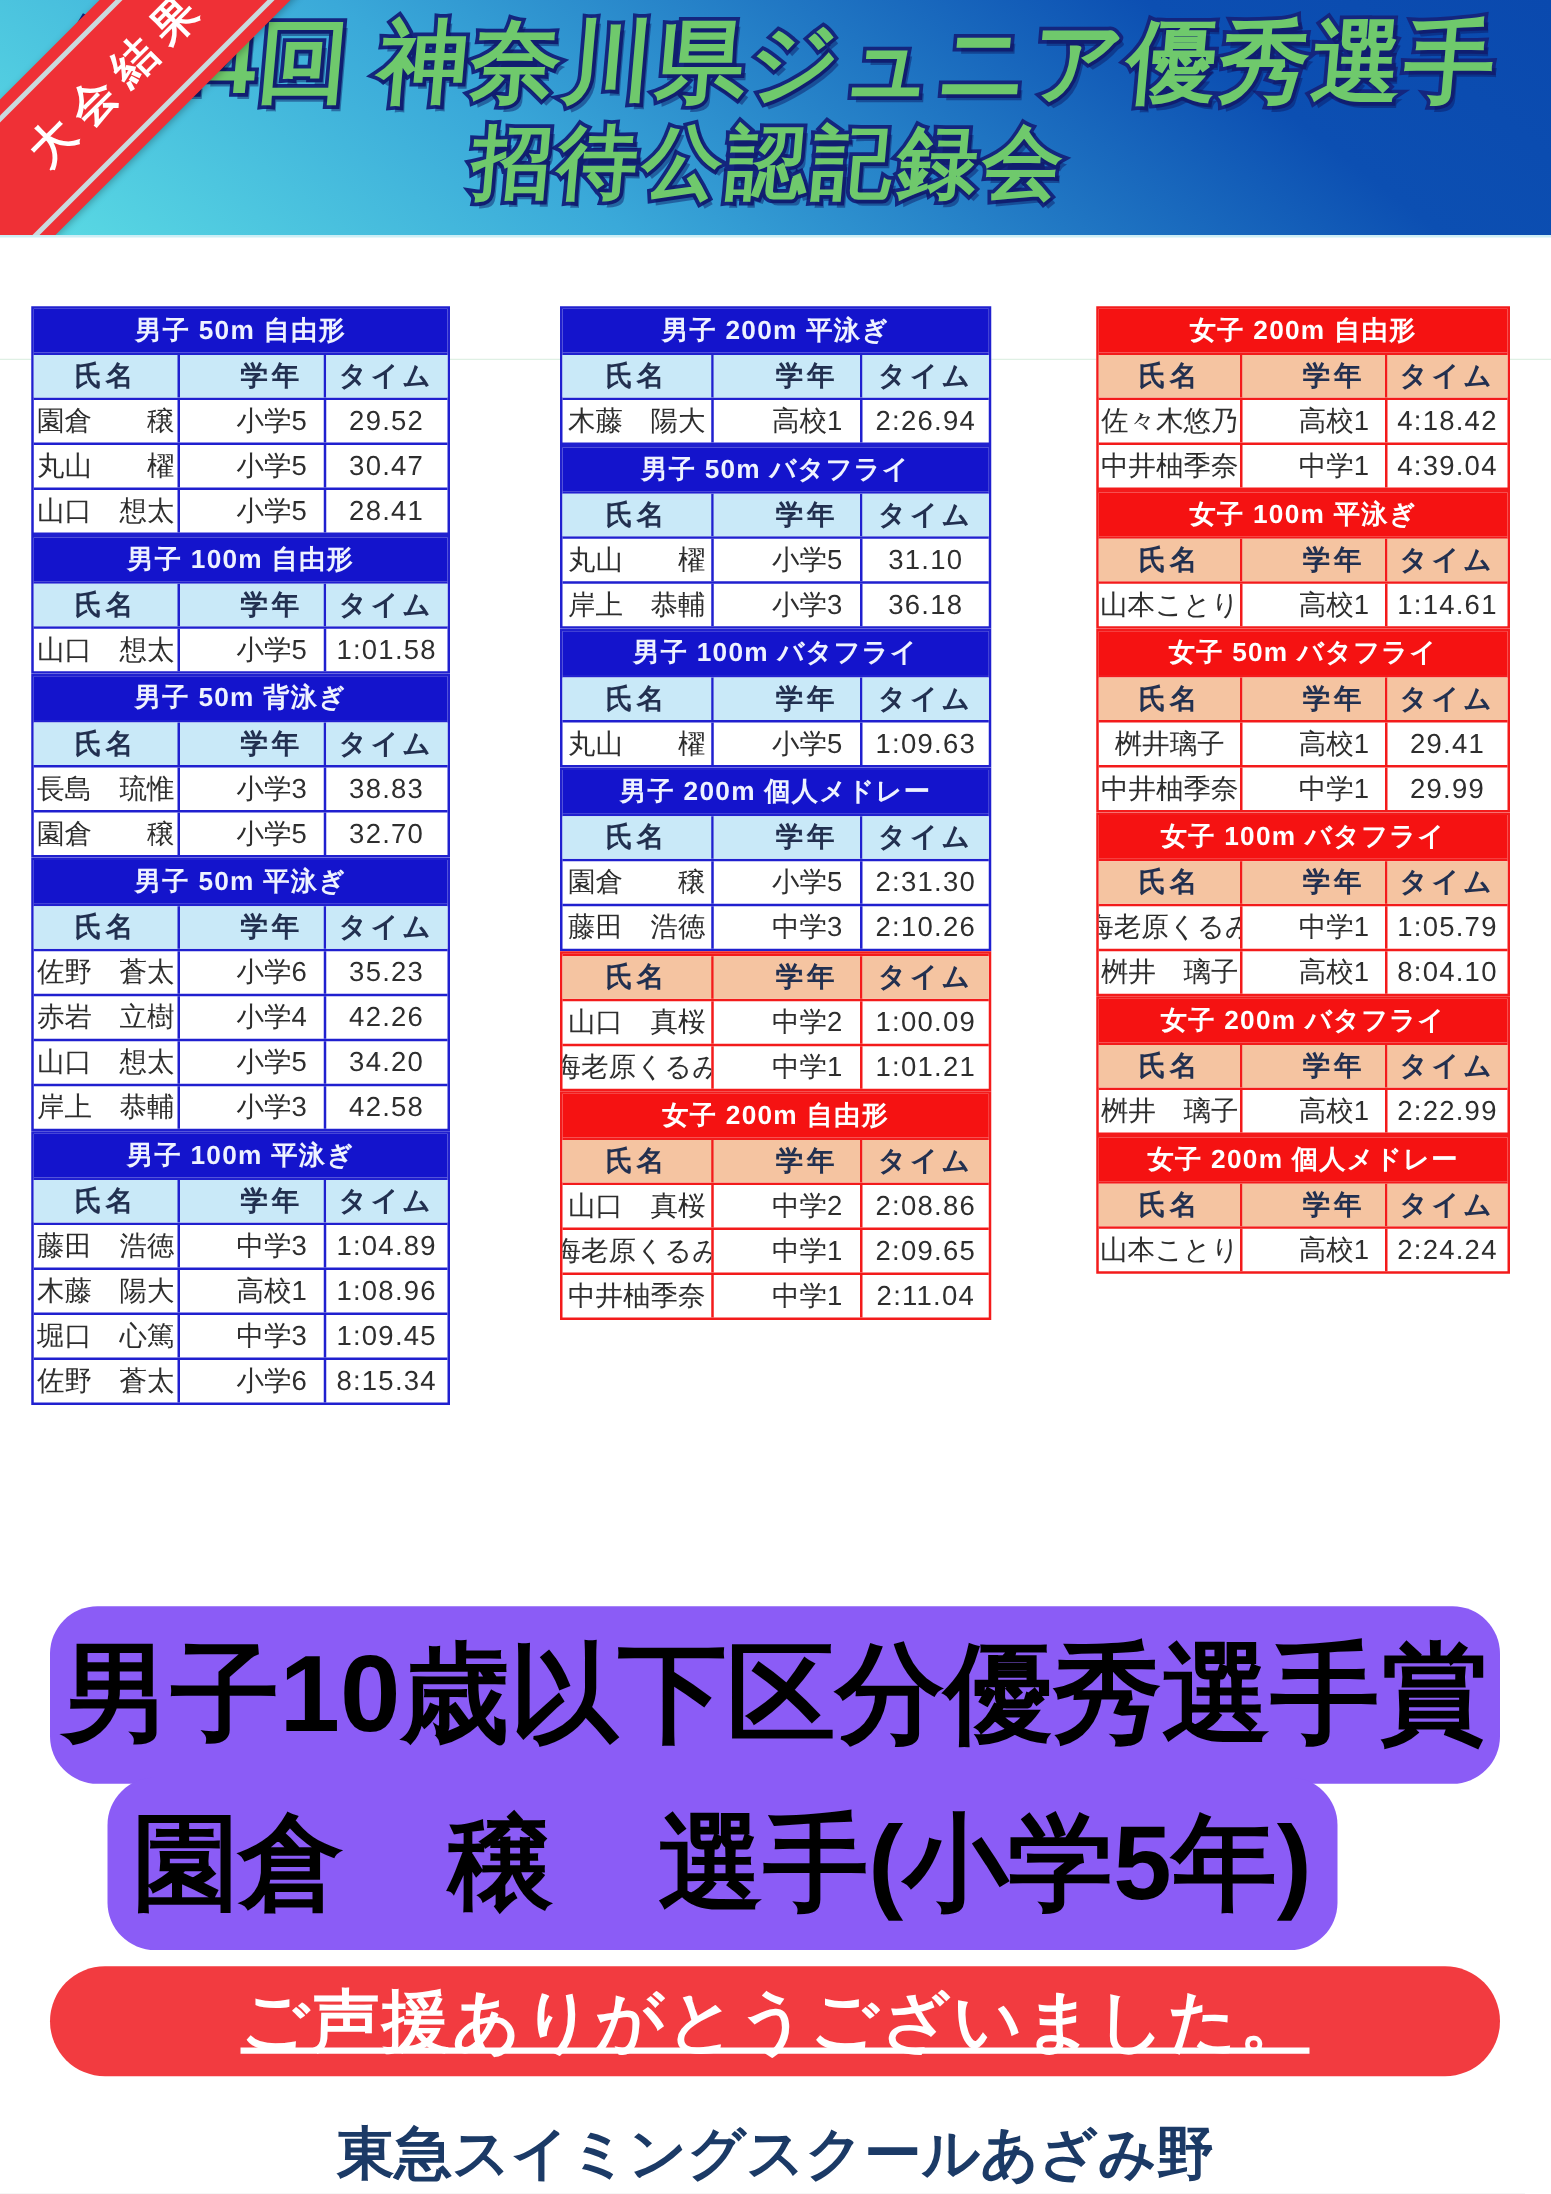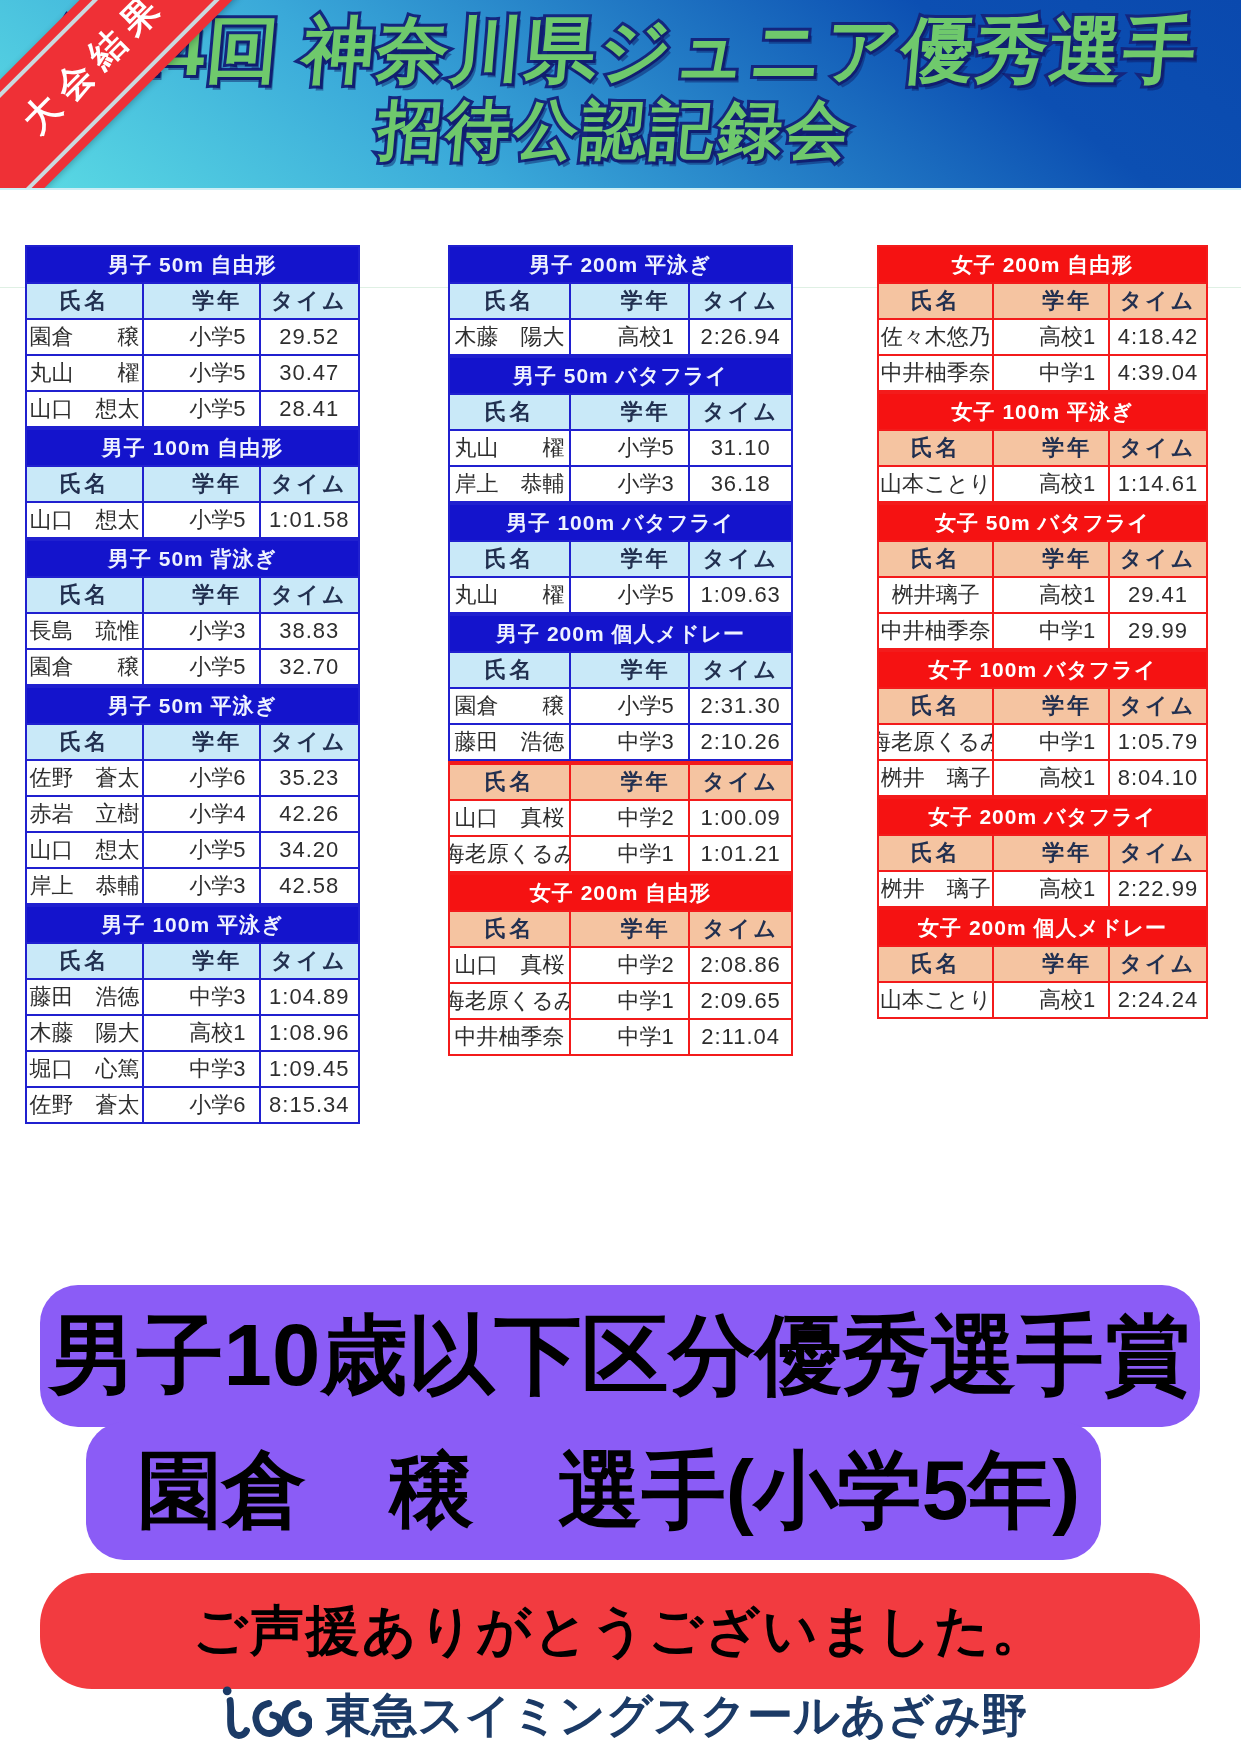--- a/index.html
+++ b/index.html
@@ -61,30 +61,30 @@
   .rcell.grade{width:28%;border-right:2px solid var(--bd);padding-left:32px;}
   .rcell.time{width:33%;letter-spacing:1px;}
   .rrow.head .rcell{background:var(--hd);color:#223050;font-weight:700;letter-spacing:3px;}
   
   .award-box{
     position:absolute;background:#8b5cf6;border-radius:38px;
     display:flex;align-items:center;justify-content:center;
     color:#000;font-weight:700;white-space:nowrap;
   }
   .award-1{left:40px;top:1285px;width:1160px;height:142px;font-size:87px;letter-spacing:0px;}
-  .award-2{left:86px;top:1422px;width:984px;height:138px;font-size:84px;padding-left:31px;}
+  .award-2{left:86px;top:1422px;width:984px;height:138px;font-size:84px;}
   .thanks-banner{
-    position:absolute;left:40px;top:1573px;width:1160px;height:116px;
+    position:absolute;left:40px;top:1573px;width:1160px;height:88px;
     background:#f23b40;border-radius:52px;
     display:flex;align-items:center;justify-content:center;
-    color:#000000;font-size:54px;font-weight:800;letter-spacing:2px;
+    color:#ffffff;font-size:54px;font-weight:800;letter-spacing:2px;text-decoration:underline;
   }
   .footer{
     position:absolute;left:0;top:1683px;width:100%;height:66px;
-    display:flex;align-items:center;justify-content:center;gap:14px;
+    display:flex;align-items:center;justify-content:center;gap:14px;flex-direction:column;
   }
   .logo-text{color:#1b3a66;font-size:46px;font-weight:900;letter-spacing:0px;}
 </style>
 </head>
 <body>
 
 <div class="page">
 
   <div class="header">
     <div class="header-title">

